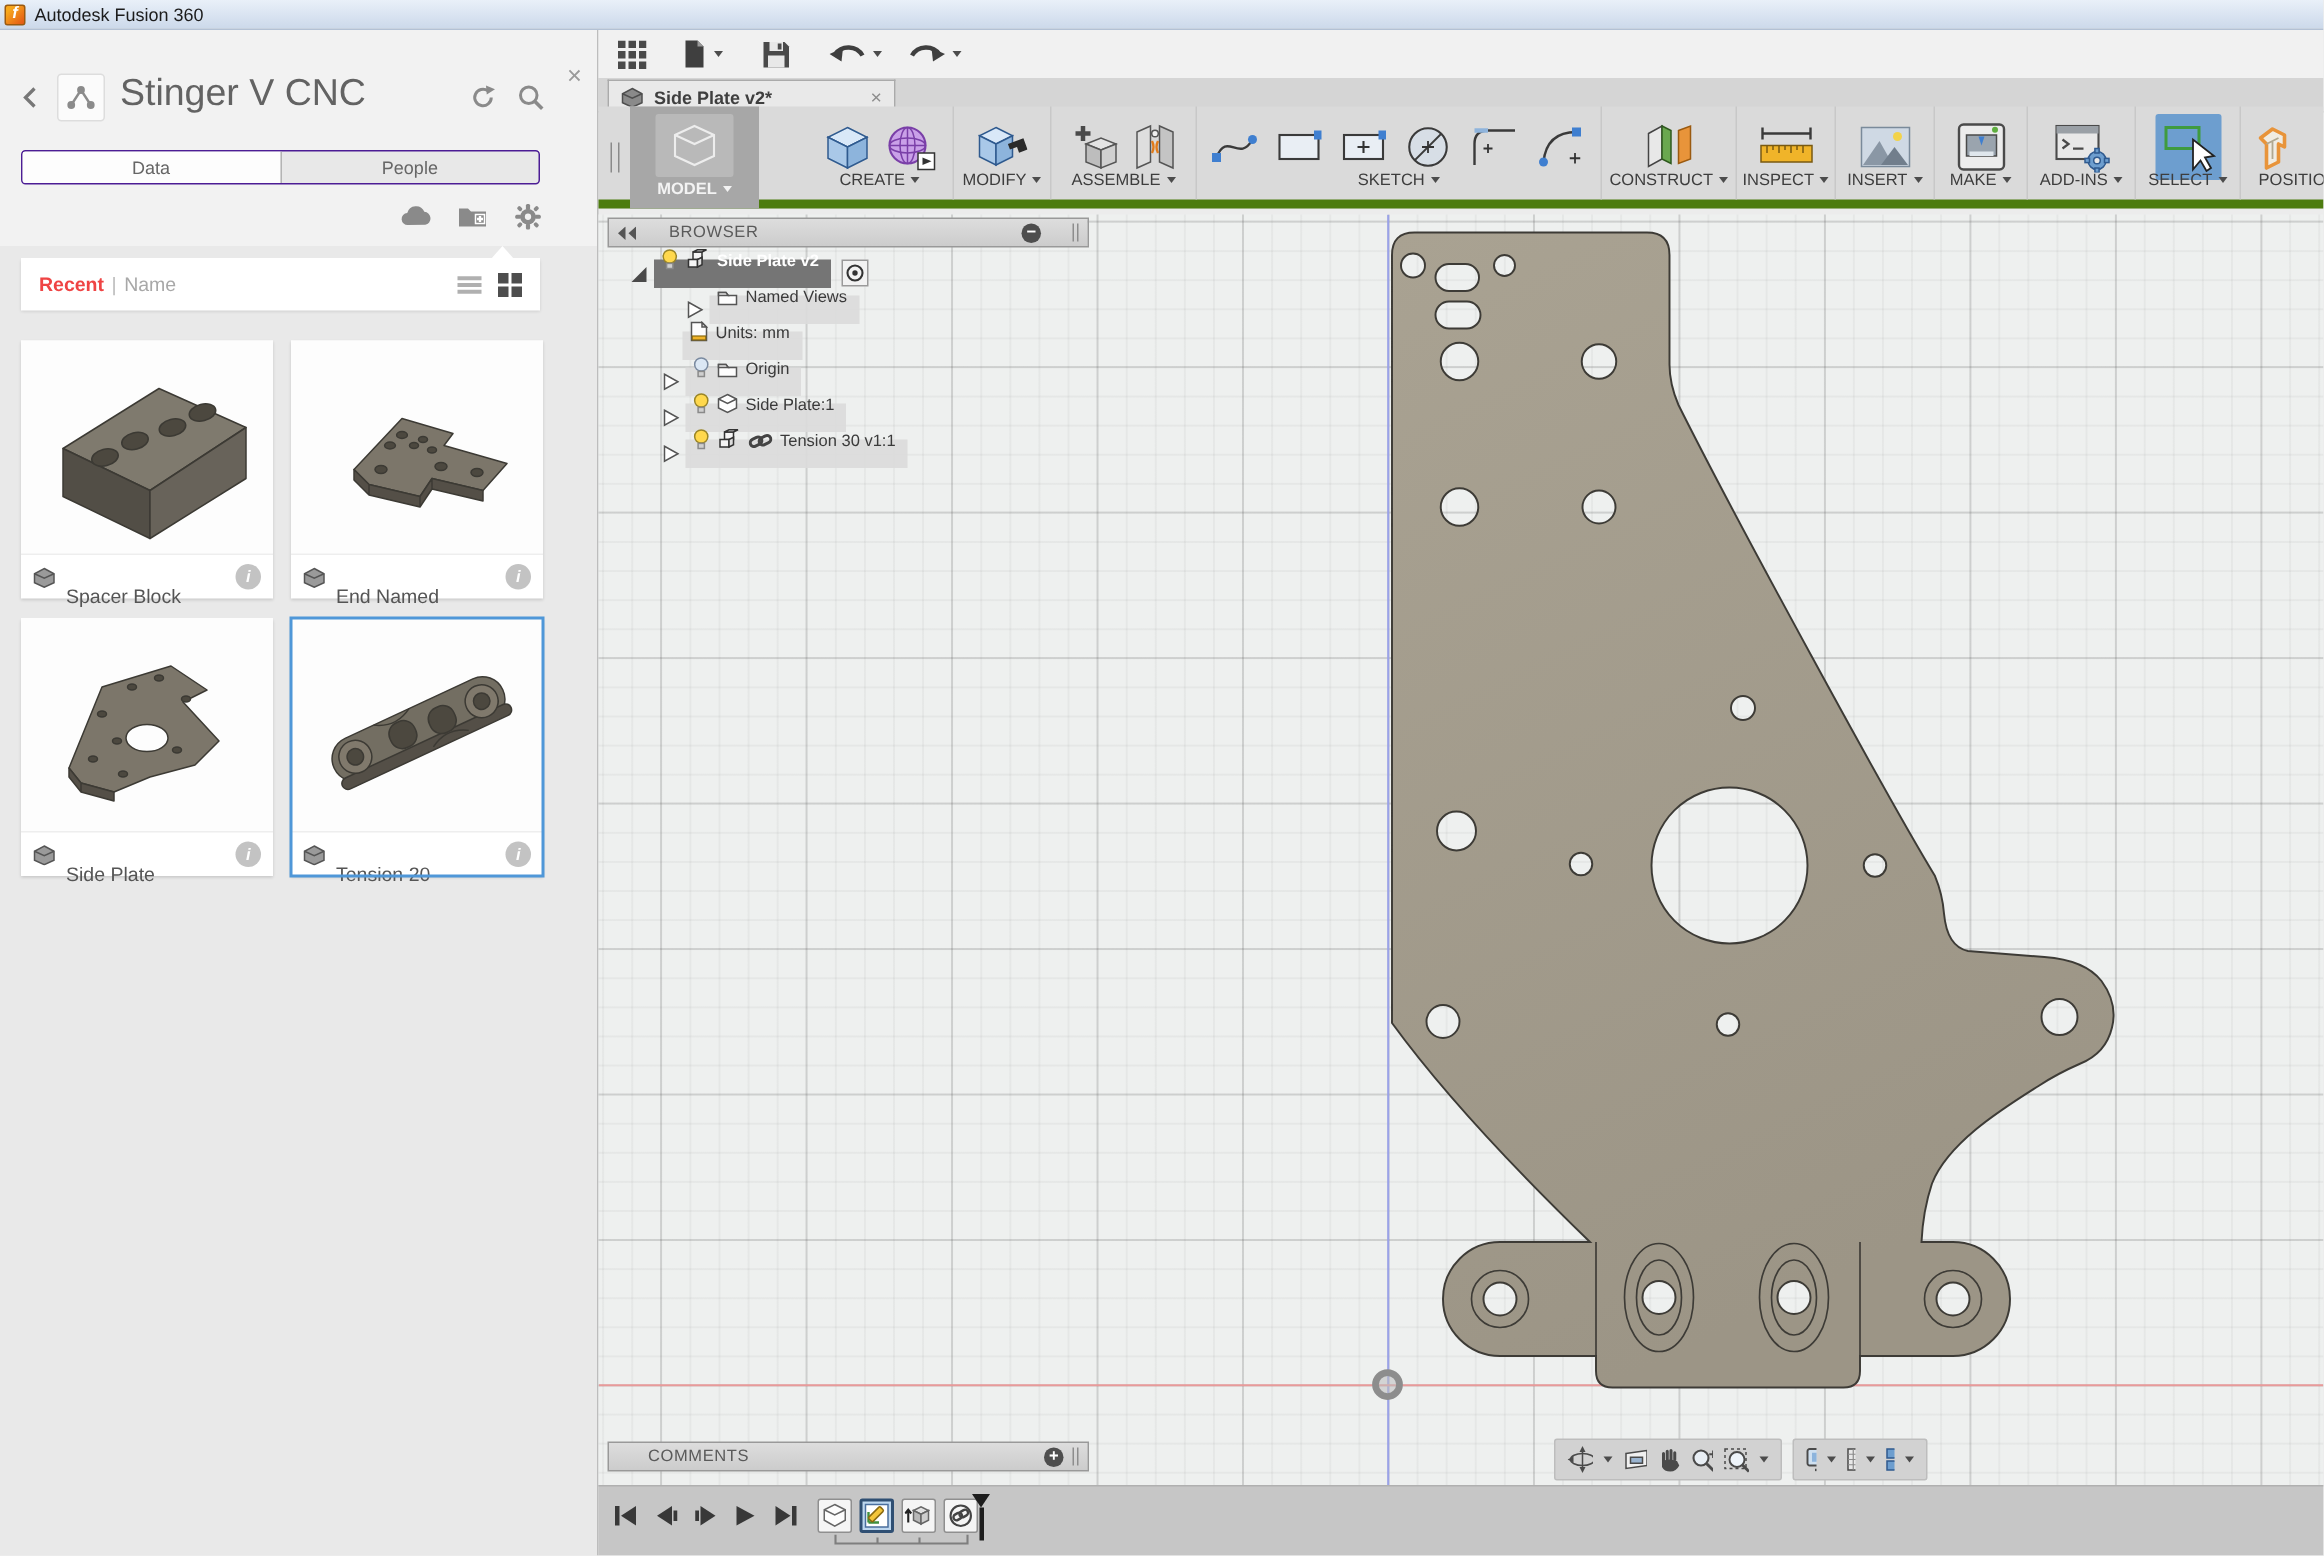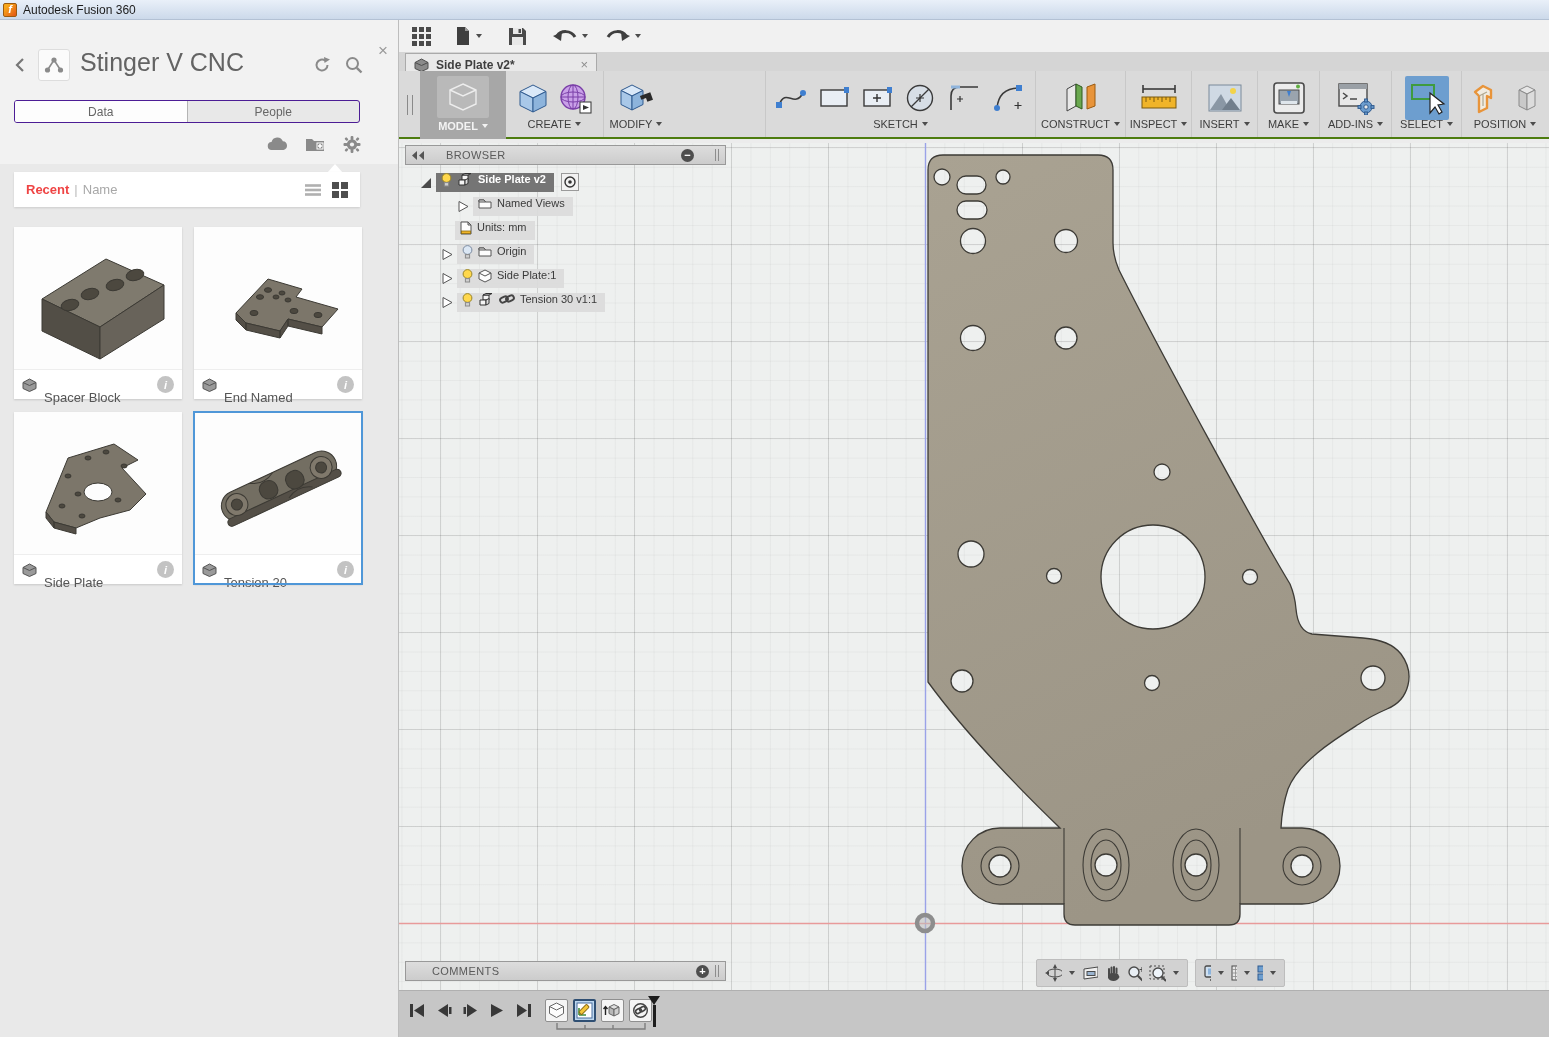--- a/index.html
+++ b/index.html
@@ -68,22 +68,22 @@
 
   .tab-row { position:absolute; top:32px; left:0; right:0; height:23px;
     background:#d5d5d5; border-bottom:1px solid #bdbdbd; }
   .doc-tab { position:absolute; left:6px; top:1px; width:192px; height:22px;
     background:#e9e9e9; border:1px solid #aaa; border-bottom:none;
     display:flex; align-items:center; gap:7px; padding:0 8px; }
   .doc-tab-title { font-size:12px; font-weight:bold; color:#3f3f3f; flex:1; }
   .doc-tab-close { font-size:13px; color:#8d8d8d; line-height:1; }
 
   .ribbon { position:absolute; top:51px; left:0; right:0; height:68px;
-    background:#dadada; border-bottom:2px solid #4d7c0f; }
-  .rgroup { position:absolute; top:0; height:100%; }
+    background:#dadada; border-bottom:6px solid #4d7c0f; }
+  .rgroup { position:absolute; top:0; height:100%;margin-left:32px; }
   .rgroup.sep { border-left:1px solid #c8c8c8; }
   .ricons { position:absolute; top:6px; left:0; right:0; height:42px;
     display:flex; align-items:center; justify-content:center; gap:9px; }
   .rlabel { position:absolute; bottom:7px; left:0; right:0;
     display:flex; align-items:center; justify-content:center; gap:4px;
     font-size:11px; color:#3d3d3d; }
   .model-grip { position:absolute; left:8px; top:24px; width:6px; height:20px;
     border-left:1px solid #8a8a8a; border-right:1px solid #8a8a8a; }
   .model-block { position:absolute; left:21px; top:0; width:86px; height:68px;
     background:#a7a7a7; }
@@ -109,22 +109,22 @@
 
   .panel-bar { position:absolute; height:20px; background:linear-gradient(#ddd,#ccc);
     border:1px solid #999; display:flex; align-items:center; gap:6px;
     font-size:11px; color:#5a5a5a; padding:0 6px; }
   .panel-bar .bar-title { flex:1; letter-spacing:.4px; }
   .round-btn { width:13px; height:13px; border-radius:50%; background:#4e4e4e;
     color:#fff; font-size:11px; line-height:12px; text-align:center; font-weight:bold; }
   .grip-dots { width:4px; height:12px; border-left:1px solid #8d8d8d; border-right:1px solid #8d8d8d; }
 
   .tree-row { position:absolute; display:flex; align-items:center; gap:4px; height:20px; }
-  .tree-block { display:inline-flex; align-items:flex-start; gap:5px; height:19px;
-    background:rgba(219,219,219,.92); padding:0 8px 0 5px; font-size:11px; color:#3a3a3a; }
+  .tree-block { display:inline-flex; align-items:flex-end; gap:5px; height:19px;
+    background:rgba(219,219,219,.92); padding:0 8px 12px 5px; font-size:11px; color:#3a3a3a; }
   .tree-block.root { background:#757575; color:#fff; font-weight:bold; }
   .ground-btn { width:18px; height:18px; background:#f2f2f2; border:1px solid #9a9a9a;
     display:flex; align-items:center; justify-content:center; margin-left:3px; }
 
   .nav-toolbar { position:absolute; top:816px; height:28px; background:#d2d2d2;
     border:1px solid #bdbdbd; border-radius:2px; display:flex; align-items:center;
     gap:7px; padding:0 8px; }
 
   
   .timeline { position:absolute; top:970px; left:0; right:0; height:47px;
@@ -457,20 +457,41 @@
           <polygon points="24,8.5 13,14 13,28 24,22.5" fill="#8db4dc" stroke="#2f5a8f"></polygon>
           <polygon points="22,12 33,12 33,20 27,20 27,16 22,16" fill="#2a2a2a" transform="rotate(-20 27 16)"></polygon>
         </svg>
       </div>
       <div class="rlabel">
           <span>MODIFY</span>
           <i class="caret"></i>
         </div>
     </div>
 
+    <div class="rgroup sep" style="left:269px; width:97px;">
+      <div class="ricons">
+        <svg width="32" height="32">
+          <line x1="8" y1="2" x2="8" y2="12" stroke="#4a4a4a" stroke-width="3"></line>
+          <line x1="3" y1="7" x2="13" y2="7" stroke="#4a4a4a" stroke-width="3"></line>
+          <polygon points="10,14 20,10 30,14 20,18" fill="#e3e3e3" stroke="#555"></polygon>
+          <polygon points="10,14 20,18 20,30 10,26" fill="#bdbdbd" stroke="#555"></polygon>
+          <polygon points="30,14 20,18 20,30 30,26" fill="#d0d0d0" stroke="#555"></polygon>
+        </svg>
+        <svg width="30" height="32">
+          <polygon points="3,6 12,2 12,26 3,30" fill="#dedede" stroke="#555"></polygon>
+          <polygon points="27,6 18,2 18,26 27,30" fill="#c4c4c4" stroke="#555"></polygon>
+          <circle cx="15" cy="7" r="2.2" fill="#f0f0f0" stroke="#555"></circle>
+          <path d="M13,12 q2,4 0,8 M17,12 q-2,4 0,8" stroke="#e07b1a" fill="none" stroke-width="1.6"></path>
+        </svg>
+      </div>
+      <div class="rlabel">
+          <span>ASSEMBLE</span>
+          <i class="caret"></i>
+        </div>
+    </div>
 
     <div class="rgroup sep" style="left:366px; width:270px;">
       <div class="ricons" style="gap:13px;">
         <svg width="30" height="26">
           <path d="M3,20 C10,2 18,24 27,8" fill="none" stroke="#3a3a3a" stroke-width="1.6"></path>
           <rect x="0" y="17" width="6" height="6" fill="#3f7fd0"></rect>
             <circle cx="27" cy="8" r="3" fill="#3f7fd0"></circle>
         </svg>
         <svg width="30" height="26">
           <rect x="2" y="5" width="26" height="16" fill="#e9eef4" stroke="#3a3a3a" stroke-width="1.4"></rect>

